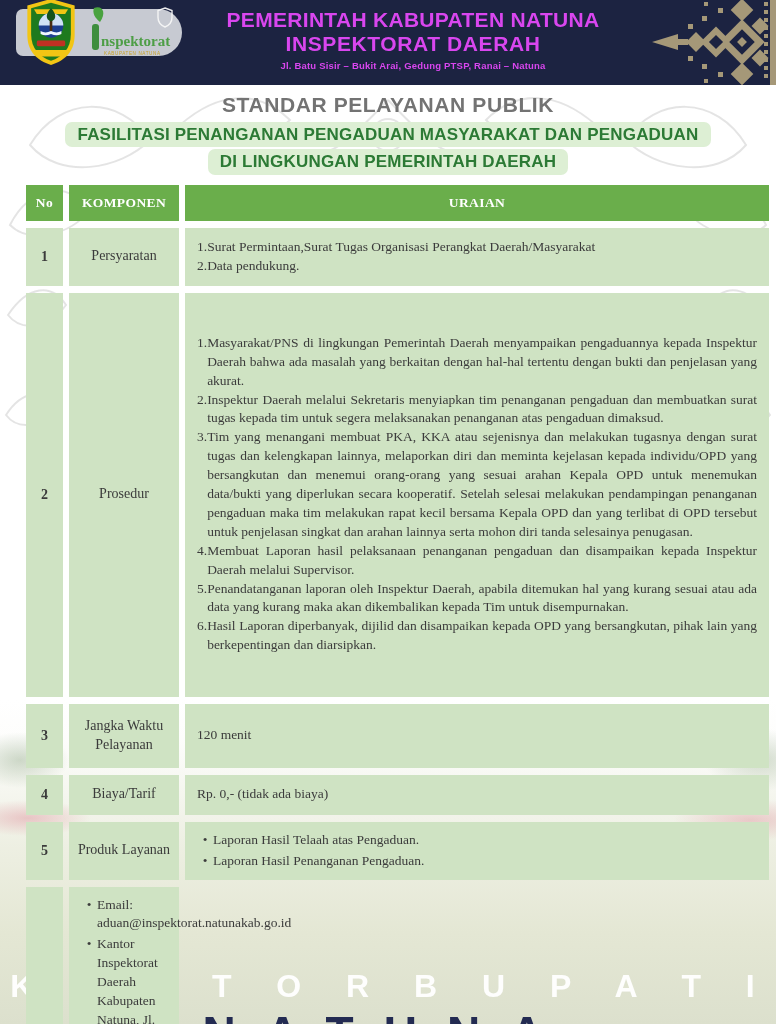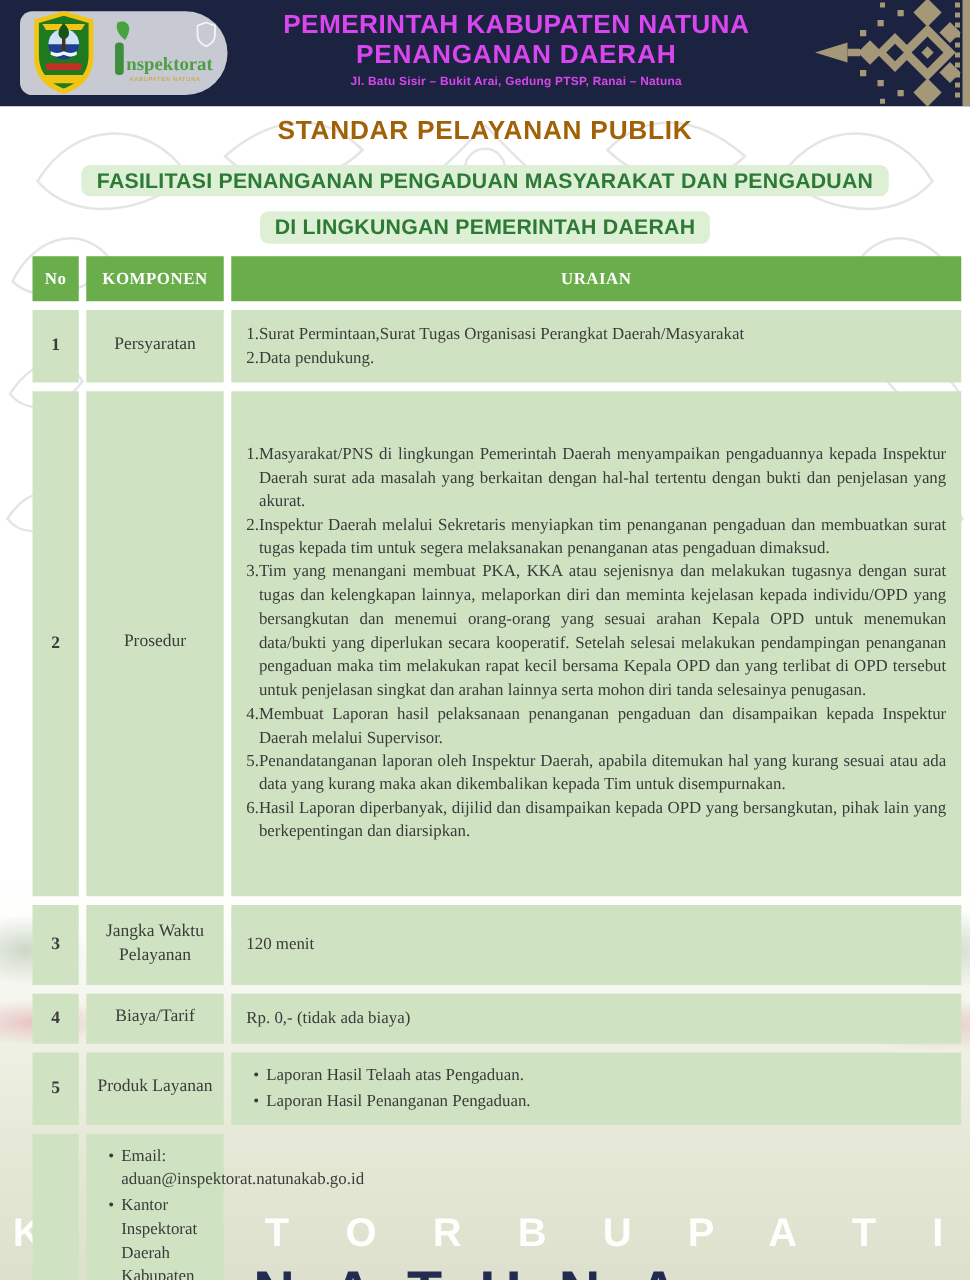--- a/index.html
+++ b/index.html
@@ -2,21 +2,21 @@
 <html><head>
 <meta charset="utf-8">
 <style>
   * { margin:0; padding:0; box-sizing:border-box; }
   html,body { background:#ffffff; }
   body { font-family:"Liberation Sans", sans-serif; }
   .page { position:relative; width:776px; height:1024px; margin:0 auto; overflow:hidden; background:#ffffff; }
 
   
   .hdr { position:relative; width:100%; height:85px; background:#1c2341; z-index:3; }
-  .logo-plate { position:absolute; left:16px; top:9px; width:166px; height:67px; background:#c7cad2;
+  .logo-plate { position:absolute; left:16px; top:9px; width:166px; height:47px; background:#c7cad2;
                 border-radius:10px 34px 34px 10px; display:flex; align-items:center; padding-left:6px; }
   .crest { width:58px; height:70px; margin-top:-2px; flex:0 0 auto; }
   .insp { width:98px; height:58px; flex:0 0 auto; }
   .hdr-text { position:absolute; left:190px; right:140px; top:8px; text-align:center; color:#d946ef; }
   .hdr-line1 { font-size:21px; font-weight:800; letter-spacing:.3px; line-height:1.15; }
   .hdr-line2 { font-size:21px; font-weight:800; letter-spacing:.6px; line-height:1.15; }
   .hdr-addr  { font-size:9.5px; font-weight:700; margin-top:4px; letter-spacing:.2px; }
   .ornament { position:absolute; right:0; top:0; height:85px; width:132px; }
 
   
@@ -29,24 +29,24 @@
       radial-gradient(ellipse 110px 30px at 750px 120px, rgba(223,150,160,.45), rgba(223,150,160,0) 70%),
       radial-gradient(ellipse 70px 40px at 20px 60px,   rgba(120,150,110,.35), rgba(120,150,110,0) 70%),
       radial-gradient(ellipse 80px 45px at 760px 60px,  rgba(120,150,110,.30), rgba(120,150,110,0) 70%),
       linear-gradient(180deg, rgba(255,255,255,1) 0%, rgba(252,252,250,.65) 12%,
                       rgba(236,238,224,.92) 45%, #e4e7d4 72%, #dce0cd 100%);
   }
 
   
   .main-wrap { position:relative; z-index:2; }
   .page-title { text-align:center; margin-top:8px; font-size:21px; font-weight:800;
-                color:#a16207; letter-spacing:.6px; }
+                color:#737373; letter-spacing:.6px; }
   .sub-wrap { text-align:center; margin-top:3px; }
   .hl { display:inline-block; background:#ddefd4; color:#2c7a35; font-weight:800; font-size:17px;
-        letter-spacing:.2px; padding:2px 12px; border-radius:7px; line-height:1.25; margin-top:12px; }
+        letter-spacing:.2px; padding:2px 12px; border-radius:7px; line-height:1.25; margin-top:2px; }
 
   
   .tbl { margin:10px 7px 0 26px;font-family:Liberation Serif, serif; }
   .t-head, .t-row { display:grid; grid-template-columns:37px 110px 1fr; column-gap:6px; margin-bottom:7px; }
   .t-head .hc { background:#6aae4b; color:#ffffff; font-weight:800; font-size:13.5px;
                 display:flex; align-items:center; justify-content:center; height:36px; letter-spacing:.4px; }
   .t-cell { background:#cfe3c3; color:#3b3b3b; }
   .c-no   { display:flex; align-items:center; justify-content:center; font-weight:800; font-size:14px; }
   .c-komp { display:flex; align-items:center; justify-content:center; text-align:center;
             font-size:14px; line-height:1.3; padding:4px; }
@@ -115,21 +115,21 @@
         <text x="21" y="42" font-family="Liberation Serif, serif" font-weight="bold" font-size="15" fill="#4d9e46">nspektorat</text>
         <g transform="translate(78,4)" stroke="#f7f7f7" stroke-width="1.4" fill="none" opacity="0.95">
           <path d="M7 0 l7 2.5 v7 c0 5 -3.5 8 -7 9.5 c-3.5 -1.5 -7 -4.5 -7 -9.5 v-7 Z"></path>
         </g>
         <text x="24" y="51" font-size="4.6" fill="#c9a227" letter-spacing="0.6">KABUPATEN NATUNA</text>
       </svg>
     </div>
 
     <div class="hdr-text">
       <div class="hdr-line1">PEMERINTAH KABUPATEN NATUNA</div>
-      <div class="hdr-line2">PENANGANAN DAERAH</div>
+      <div class="hdr-line2">INSPEKTORAT DAERAH</div>
       <div class="hdr-addr">Jl. Batu Sisir – Bukit Arai, Gedung PTSP, Ranai – Natuna</div>
     </div>
 
     <svg class="ornament" viewBox="0 0 132 85">
       <g fill="#a59878">
         <rect x="126" y="0" width="6" height="85"></rect>
         <g>
           <rect x="120" y="2" width="4" height="4"></rect>
             <rect x="120" y="10" width="4" height="4"></rect>
           <rect x="120" y="18" width="4" height="4"></rect>
@@ -220,21 +220,21 @@
                 <div class="txt">Data pendukung.</div>
               </div>
             </div>
           </div>
           <div class="t-row r2">
             <div class="t-cell c-no">2</div>
             <div class="t-cell c-komp">Prosedur</div>
             <div class="t-cell c-uraian">
               <div class="li">
                 <div class="num">1.</div>
-                <div class="txt">Masyarakat/PNS di lingkungan Pemerintah Daerah menyampaikan pengaduannya kepada Inspektur Daerah surat ada masalah yang berkaitan dengan hal-hal tertentu dengan bukti dan penjelasan yang akurat.</div>
+                <div class="txt">Masyarakat/PNS di lingkungan Pemerintah Daerah menyampaikan pengaduannya kepada Inspektur Daerah bahwa ada masalah yang berkaitan dengan hal-hal tertentu dengan bukti dan penjelasan yang akurat.</div>
               </div>
               <div class="li">
                 <div class="num">2.</div>
                 <div class="txt">Inspektur Daerah melalui Sekretaris menyiapkan tim penanganan pengaduan dan membuatkan surat tugas kepada tim untuk segera melaksanakan penanganan atas pengaduan dimaksud.</div>
               </div>
               <div class="li">
                 <div class="num">3.</div>
                 <div class="txt">Tim yang menangani membuat PKA, KKA atau sejenisnya dan melakukan tugasnya dengan surat tugas dan kelengkapan lainnya, melaporkan diri dan meminta kejelasan kepada individu/OPD yang bersangkutan dan menemui orang-orang yang sesuai arahan Kepala OPD untuk menemukan data/bukti yang diperlukan secara kooperatif. Setelah selesai melakukan pendampingan penanganan pengaduan maka tim melakukan rapat kecil bersama Kepala OPD dan yang terlibat di OPD tersebut untuk penjelasan singkat dan arahan lainnya serta mohon diri tanda selesainya penugasan.</div>
               </div>
               <div class="li">

